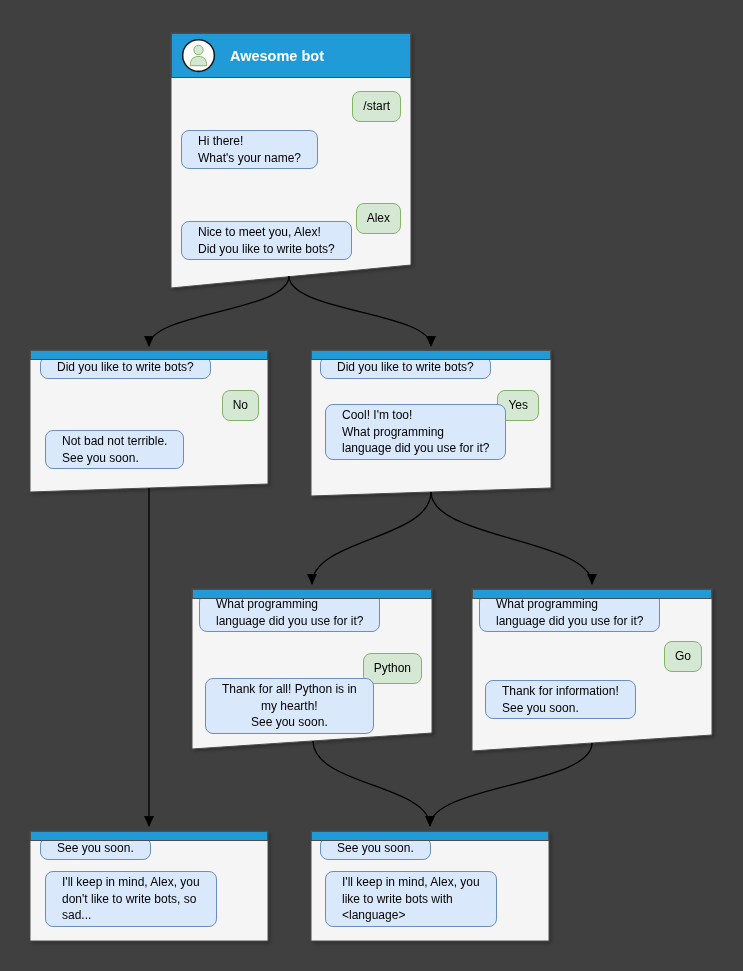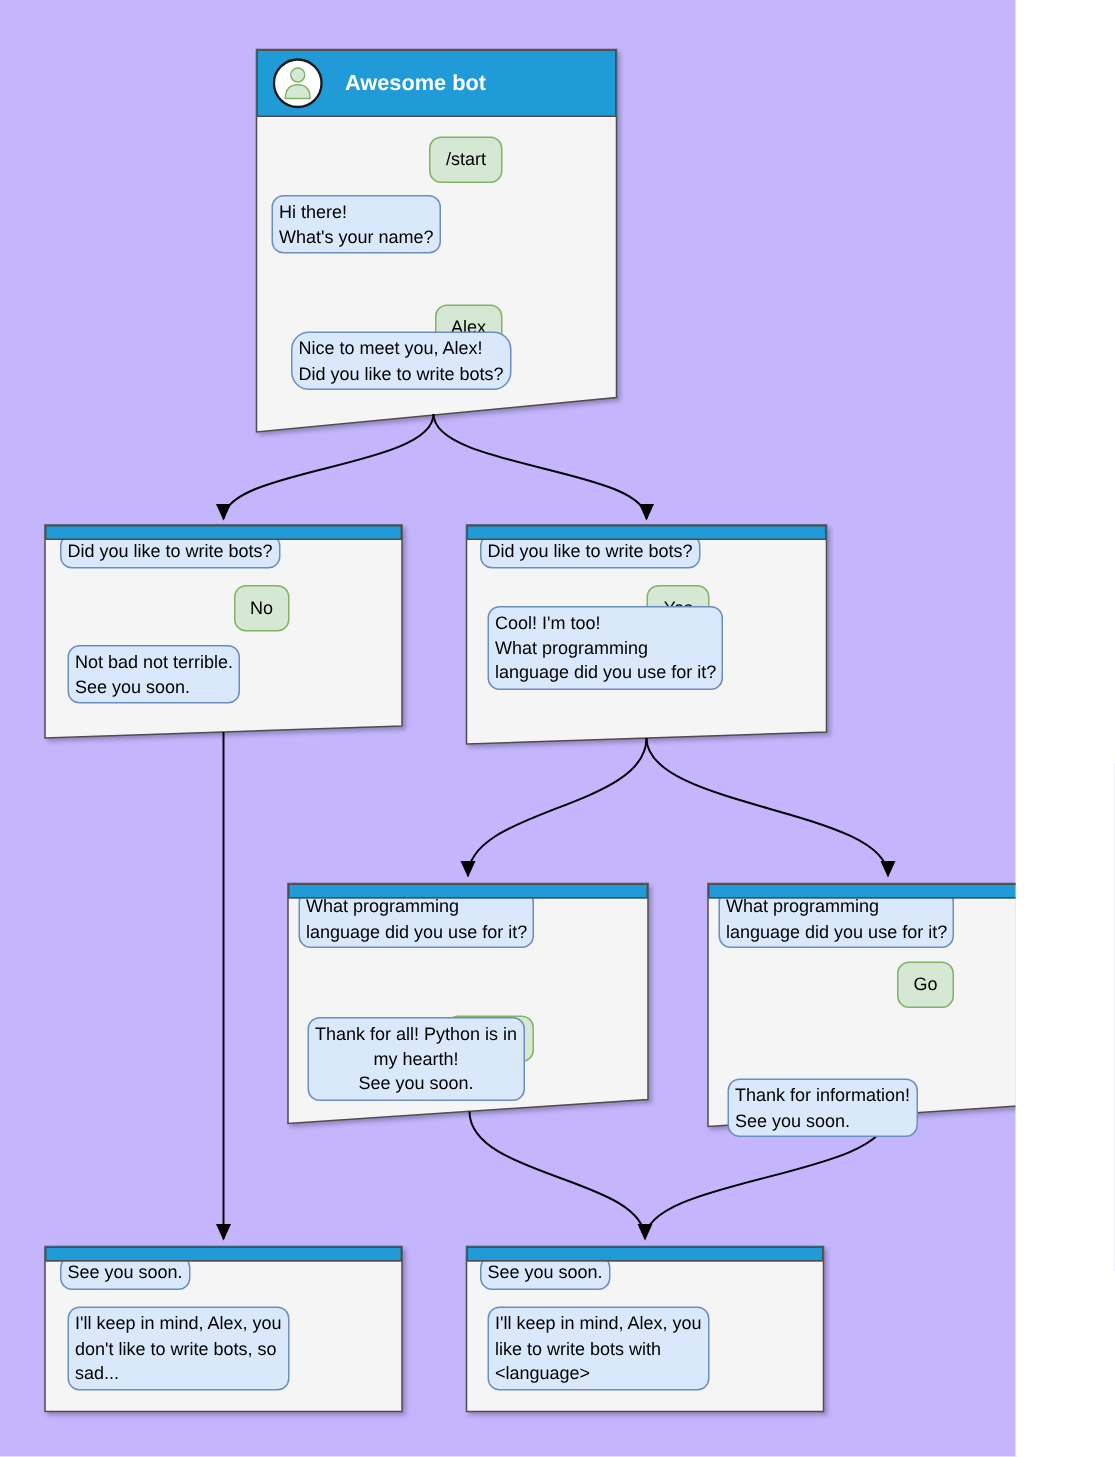--- a/index.html
+++ b/index.html
@@ -1,29 +1,29 @@
 <!DOCTYPE html>
 <html><head>
 <meta charset="utf-8">
 <style>
   html,body { margin:0; padding:0; background:#ffffff; }
   .canvas {
-    position:relative; width:677px; height:971px;
+    position:relative; width:743px; height:971px;
     font-family:"Liberation Sans", sans-serif;
-    background:#c4b5fd; overflow:hidden;
+    background:#404040; overflow:hidden;
   }
   svg.layer { position:absolute; left:0; top:0; z-index:1; }
   .shape { fill:#F5F5F5; stroke:#4D4D4D; stroke-width:1;
            filter:drop-shadow(2px 2px 1.5px rgba(0,0,0,0.25)); }
   .edge  { fill:none; stroke:#000000; stroke-width:1.3; }
 
   .bubble {
     position:absolute; z-index:2;
     font-size:12px; line-height:16.5px; color:#000;
-    white-space:pre; border-radius:8px; padding:2px 4px;
+    white-space:pre; border-radius:8px; padding:2px 16px;
   }
   .bubble.blue  { background:#DAE8FC; border:1px solid #6C8EBF; }
   .bubble.green { background:#D5E8D4; border:1px solid #82B366; padding:6px 10px; }
 
   .strip {
     position:absolute; z-index:3; box-sizing:border-box;
     background:#209BD8; border:1px solid #4D4D4D; height:10px;
   }
   .chat-header {
     position:absolute; z-index:3; box-sizing:border-box;
@@ -67,49 +67,49 @@
       <circle cx="18" cy="18" r="16.3" fill="#ffffff" stroke="#1a1a1a" stroke-width="1.6"></circle>
       <circle cx="18" cy="12.3" r="4.8" fill="#D5E8D4" stroke="#82B366"></circle>
       <path d="M9.5,28.5 c0,-7 3.5,-9.5 8.5,-9.5 s8.5,2.5 8.5,9.5 z" fill="#D5E8D4" stroke="#82B366"></path>
     </svg>
     <span class="title">Awesome bot</span>
   </div>
   <div class="bubble green" style="right:342px; top:91px;">/start</div>
   <div class="bubble blue" style="left:181px; top:130px;">Hi there!
 What's your name?</div>
   <div class="bubble green" style="right:342px; top:179px;margin-top:24px;">Alex</div>
-  <div class="bubble blue" style="left:194px; top:221px;border-radius:12px;">Nice to meet you, Alex!
+  <div class="bubble blue" style="left:181px; top:221px;">Nice to meet you, Alex!
 Did you like to write bots?</div>
 
   <div class="bubble blue" style="left:40px; top:356px;">Did you like to write bots?</div>
   <div class="strip" style="left:30px; top:350px; width:238px;"></div>
   <div class="bubble green" style="right:484px; top:390px;">No</div>
   <div class="bubble blue" style="left:45px; top:430px;">Not bad not terrible.
 See you soon.</div>
 
   <div class="bubble blue" style="left:320px; top:356px;">Did you like to write bots?</div>
   <div class="strip" style="left:311px; top:350px; width:240px;"></div>
   <div class="bubble green" style="right:204px; top:390px;">Yes</div>
   <div class="bubble blue" style="left:325px; top:404px;">Cool! I'm too!
 What programming
 language did you use for it?</div>
 
   <div class="bubble blue" style="left:199px; top:593px;">What programming
 language did you use for it?</div>
   <div class="strip" style="left:192px; top:589px; width:240px;"></div>
-  <div class="bubble green" style="right:321px; top:677px;">Python</div>
+  <div class="bubble green" style="right:321px; top:653px;">Python</div>
   <div class="bubble blue" style="left:205px; top:678px;text-align:center;">Thank for all! Python is in
 my hearth!
 See you soon.</div>
 
   <div class="bubble blue" style="left:479px; top:593px;">What programming
 language did you use for it?</div>
   <div class="strip" style="left:472px; top:589px; width:240px;"></div>
   <div class="bubble green" style="right:41px; top:641px;text-align:right;">Go</div>
-  <div class="bubble blue" style="left:485px; top:680px;margin-top:39px;">Thank for information!
+  <div class="bubble blue" style="left:485px; top:680px;">Thank for information!
 See you soon.</div>
 
   <div class="bubble blue" style="left:40px; top:837px;">See you soon.</div>
   <div class="strip" style="left:30px; top:831px; width:238px;"></div>
   <div class="bubble blue" style="left:45px; top:871px;">I'll keep in mind, Alex, you
 don't like to write bots, so
 sad...</div>
 
   <div class="bubble blue" style="left:320px; top:837px;">See you soon.</div>
   <div class="strip" style="left:311px; top:831px; width:238px;"></div>

